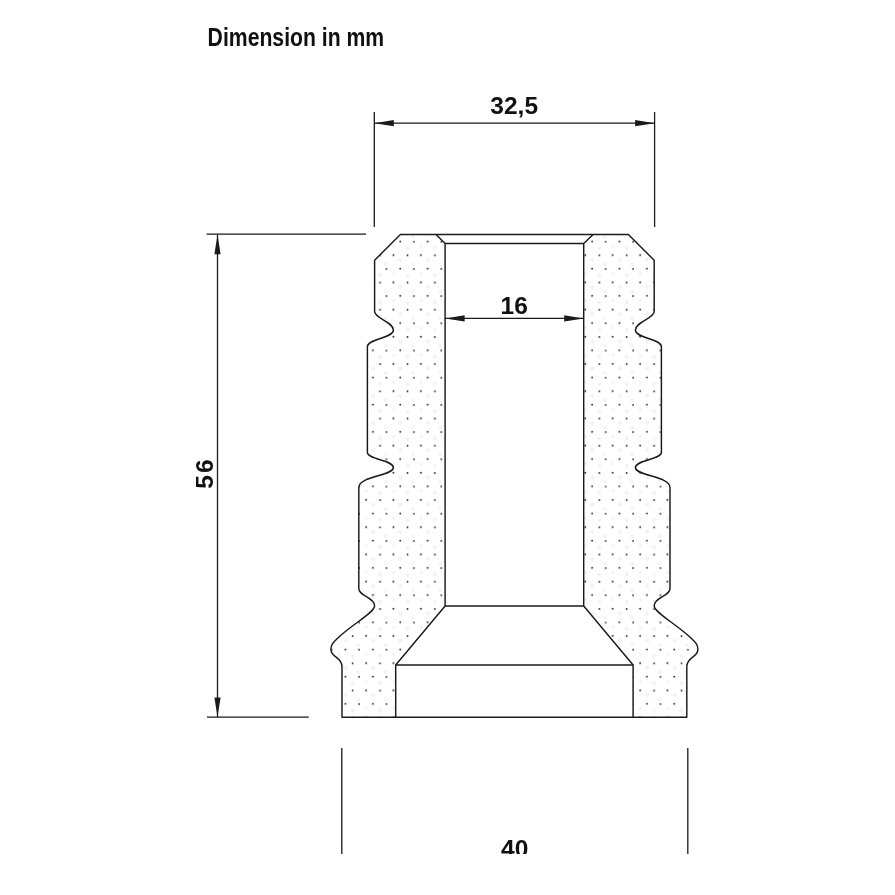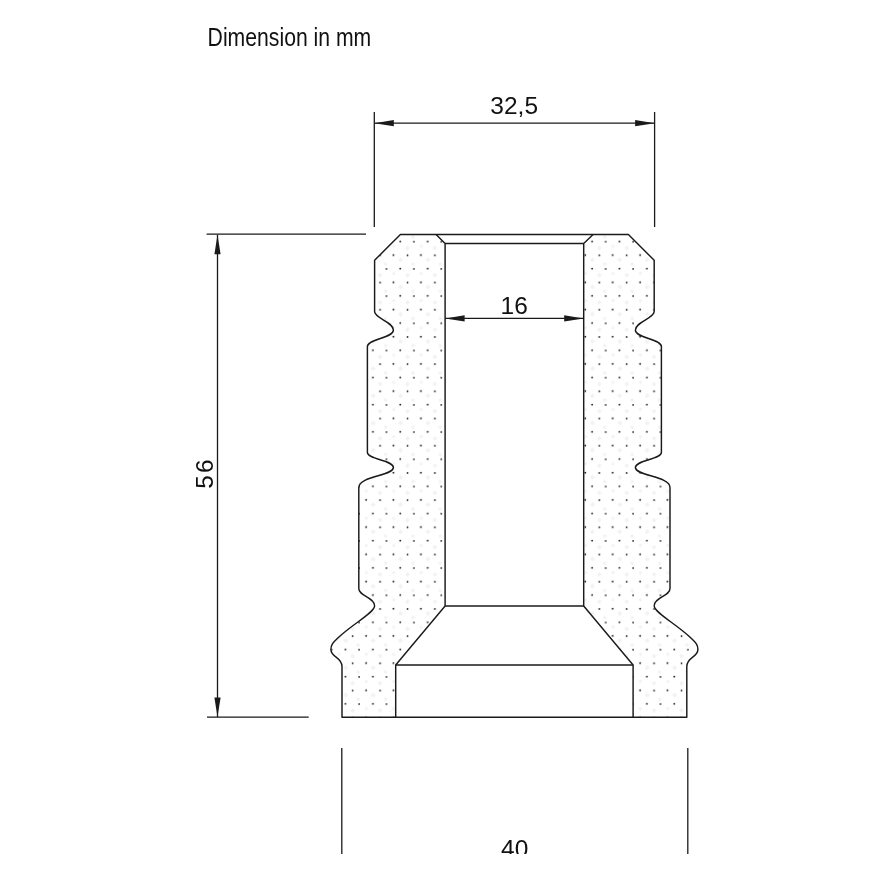--- a/index.html
+++ b/index.html
@@ -1,17 +1,17 @@
 <!DOCTYPE html>
 <html><head>
 <meta charset="utf-8">
 <style>
   html,body{margin:0;padding:0;background:#ffffff;}
   .page{position:relative;width:895px;height:854px;background:#ffffff;overflow:hidden;
-        font-family:"Liberation Sans", sans-serif;}
+        font-family:"Liberation Sans", sans-serif;font-weight:bold;}
   svg{position:absolute;left:0;top:0;}
   text{fill:#111111;}
 </style>
 </head>
 <body>
 <div class="page">
 <svg width="895" height="895" viewBox="0 0 895 895">
   <defs>
     <pattern id="stip" patternUnits="userSpaceOnUse" width="27.4" height="27.2" x="390.3" y="359.3">
       <circle cx="3.2" cy="4.6" r="0.95" fill="#222222"></circle>

